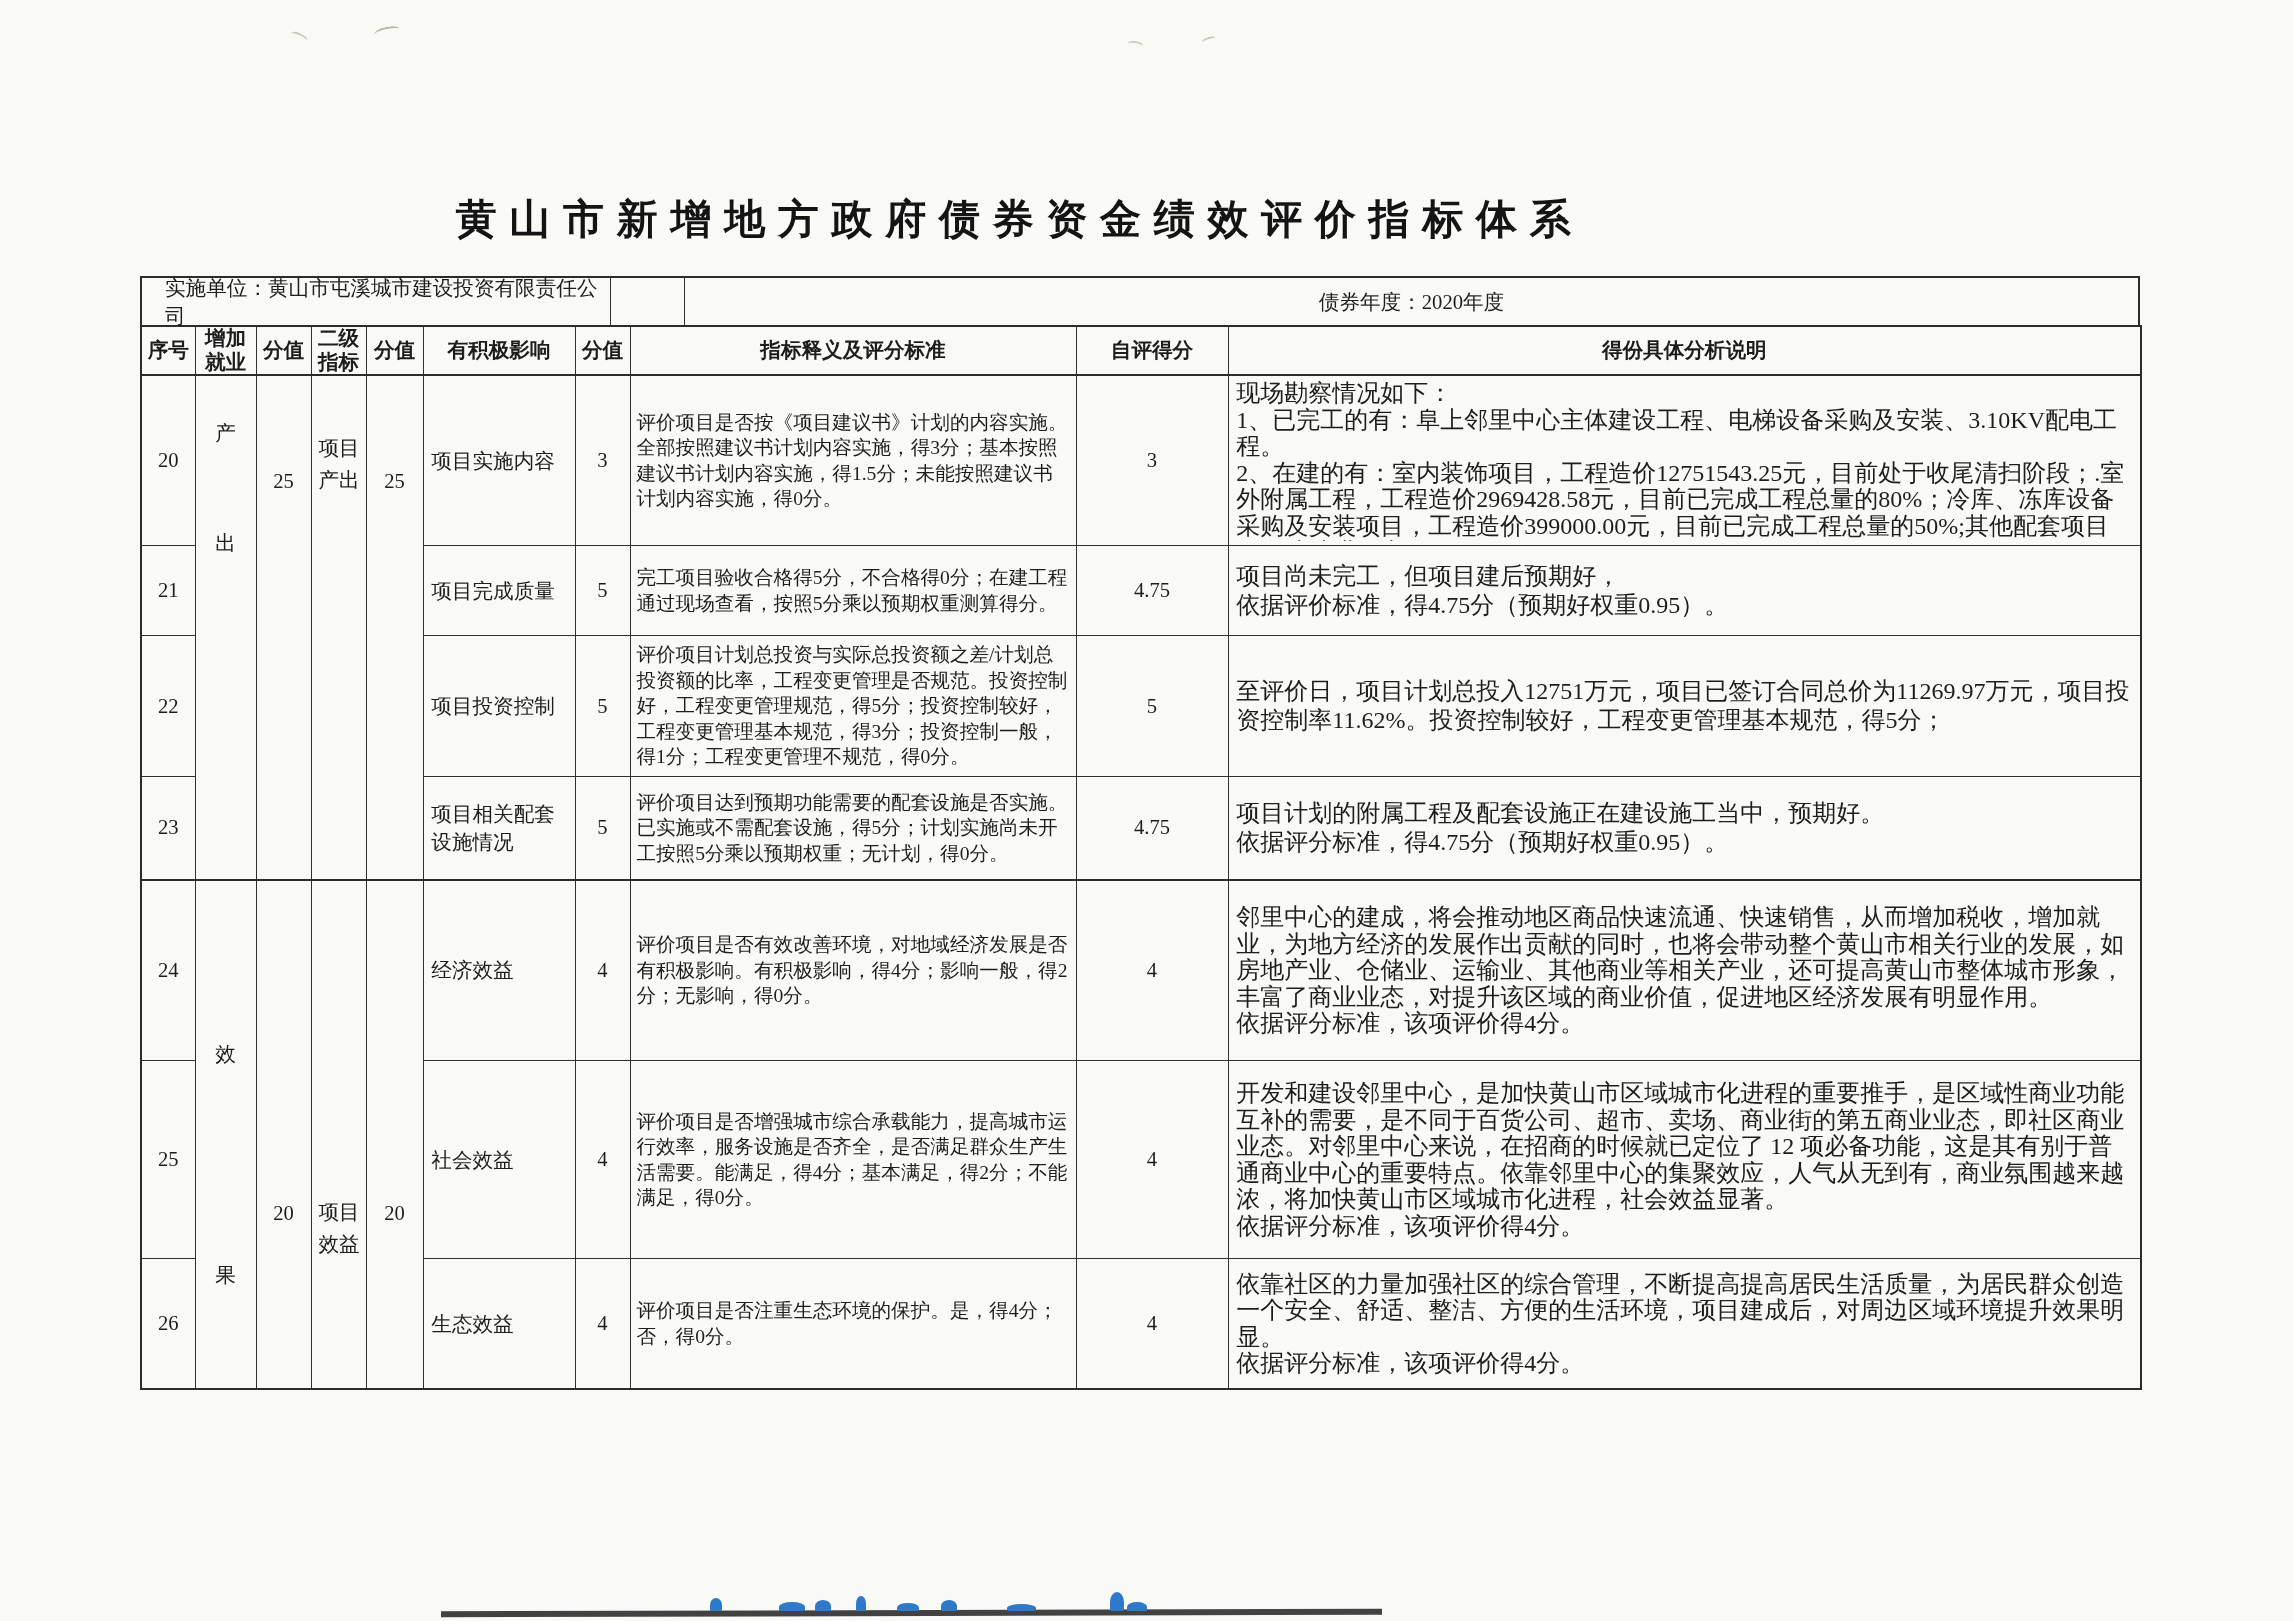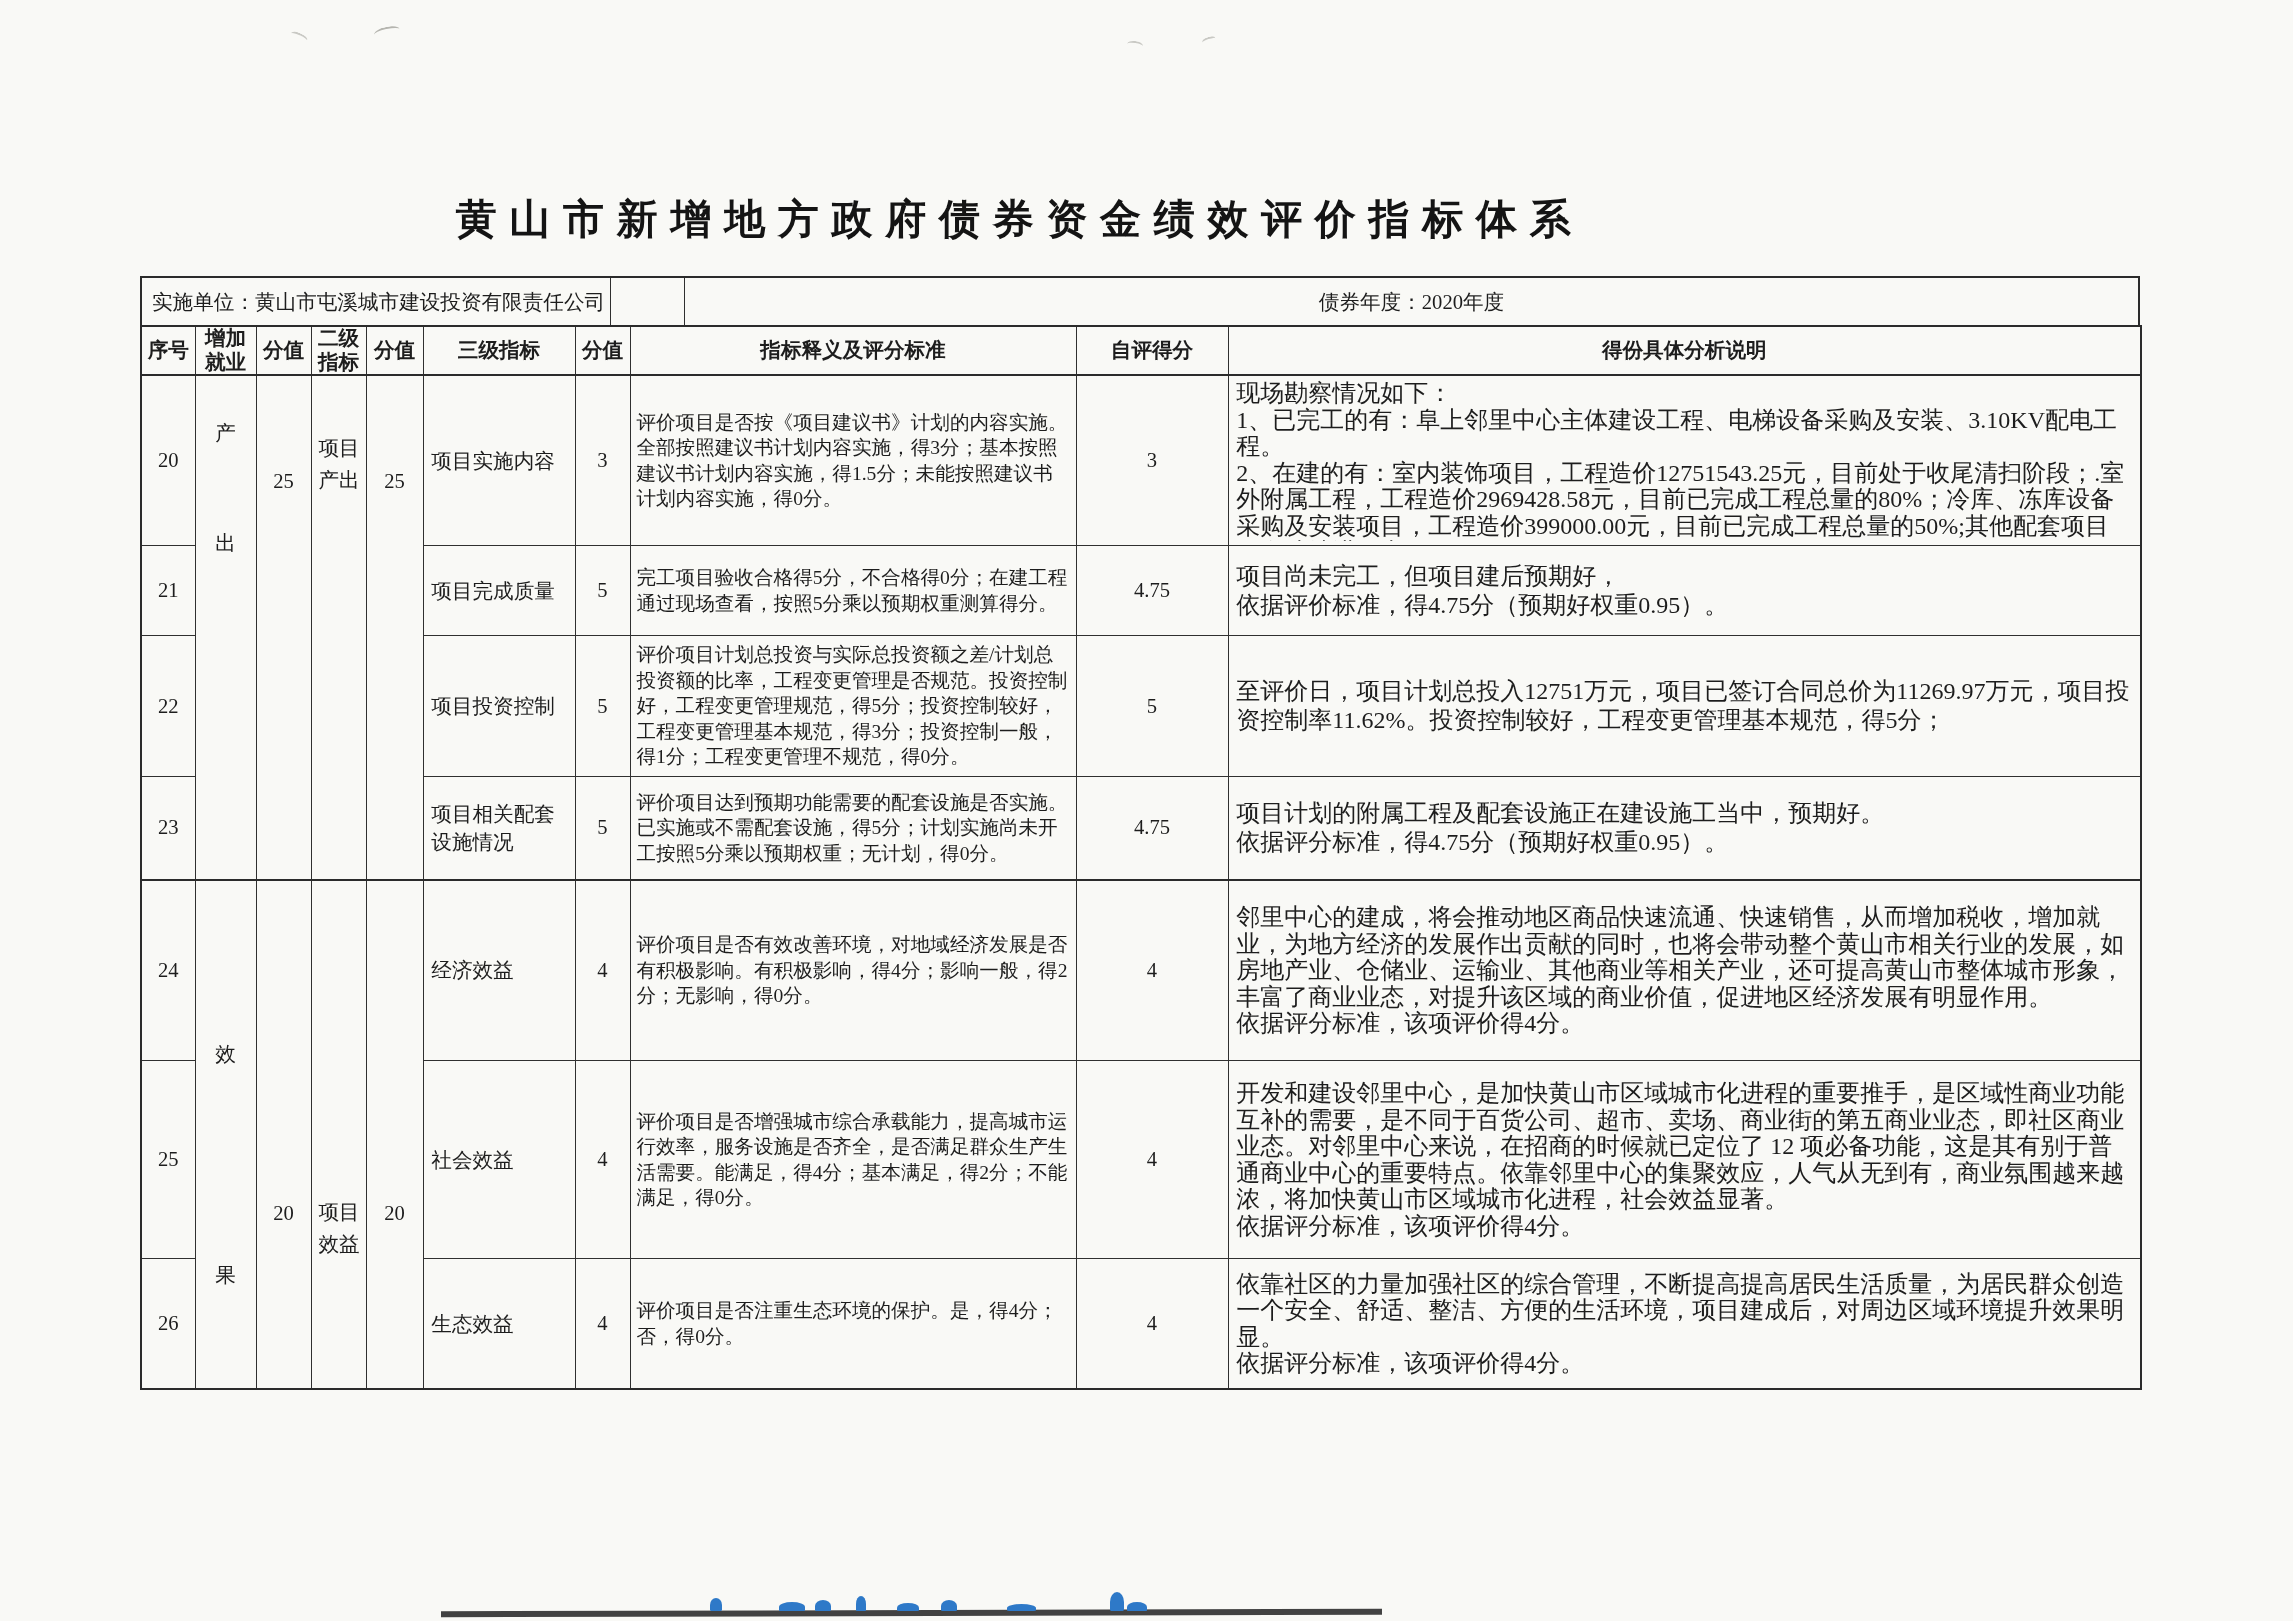--- a/index.html
+++ b/index.html
@@ -16,21 +16,21 @@
     white-space:nowrap;color:#141414;
   }
   
   .doc{position:absolute;left:140px;top:276px;width:2000px;}
   .info-bar{
     display:flex;height:49px;box-sizing:border-box;
     border:2px solid #2b2b2b;border-bottom:none;
     font-size:20.6px;
   }
   .ib-cell{height:100%;display:flex;align-items:center;border-right:1px solid #2f2f2f;box-sizing:border-box;}
-  .ib-unit{width:469px;padding-left:10px;}
+  .ib-unit{width:469px;padding-left:23px;}
   .ib-gap{width:74px;}
   .ib-project{width:584px;justify-content:center;}
   .ib-year{flex:1;justify-content:center;border-right:none;}
 
   table.eval{
     border-collapse:collapse;table-layout:fixed;width:2000px;
     font-size:20.6px;border:2px solid #2b2b2b;
   }
   th,td{border:1px solid #303030;padding:2px 3.9px;box-sizing:border-box;}
   thead tr{height:49px;}
@@ -115,21 +115,21 @@
         <col style="width:152px">
         <col style="width:913px">
     </colgroup>
     <thead>
       <tr>
         <th>序号</th>
         <th class="wrap">增加就业</th>
         <th>分值</th>
         <th class="wrap">二级指标</th>
         <th>分值</th>
-        <th>三级指标</th>
+        <th>有积极影响</th>
         <th>分值</th>
         <th>指标释义及评分标准</th>
         <th>自评得分</th>
         <th>得份具体分析说明</th>
       </tr>
     </thead>
     <tbody>
       <tr class="tr20">
         <td class="c">20</td>
         <td class="gtop" rowspan="4">

